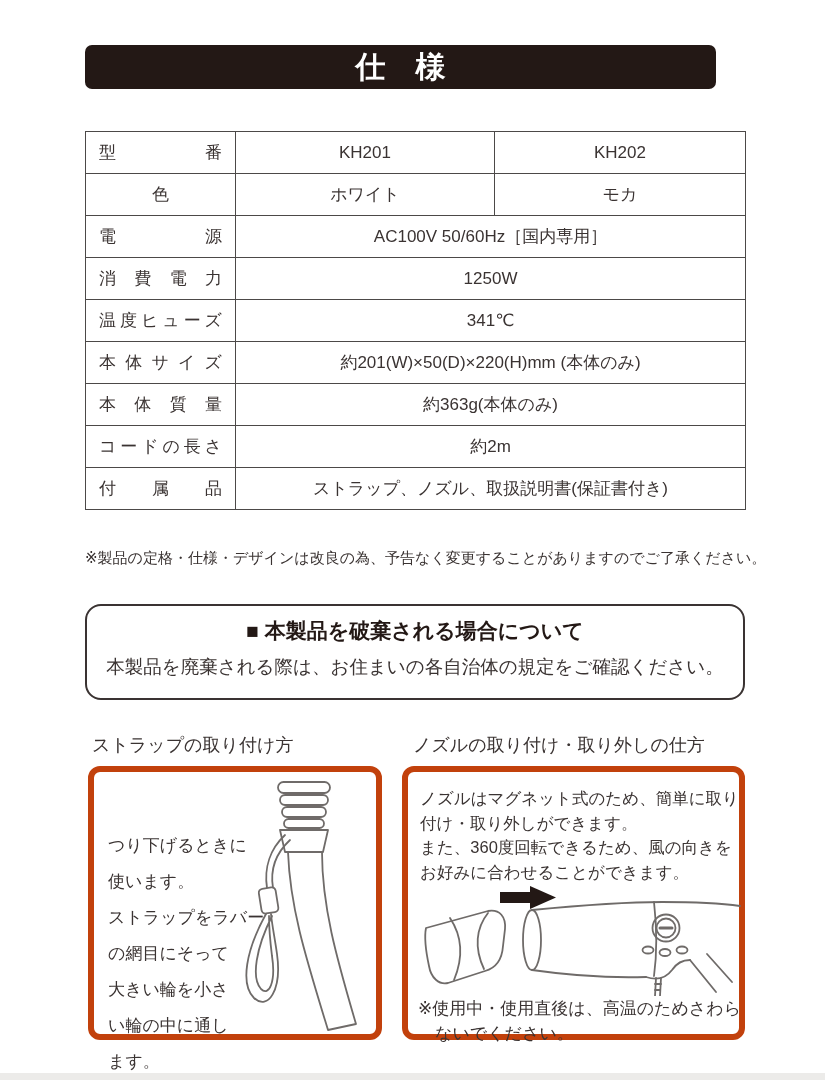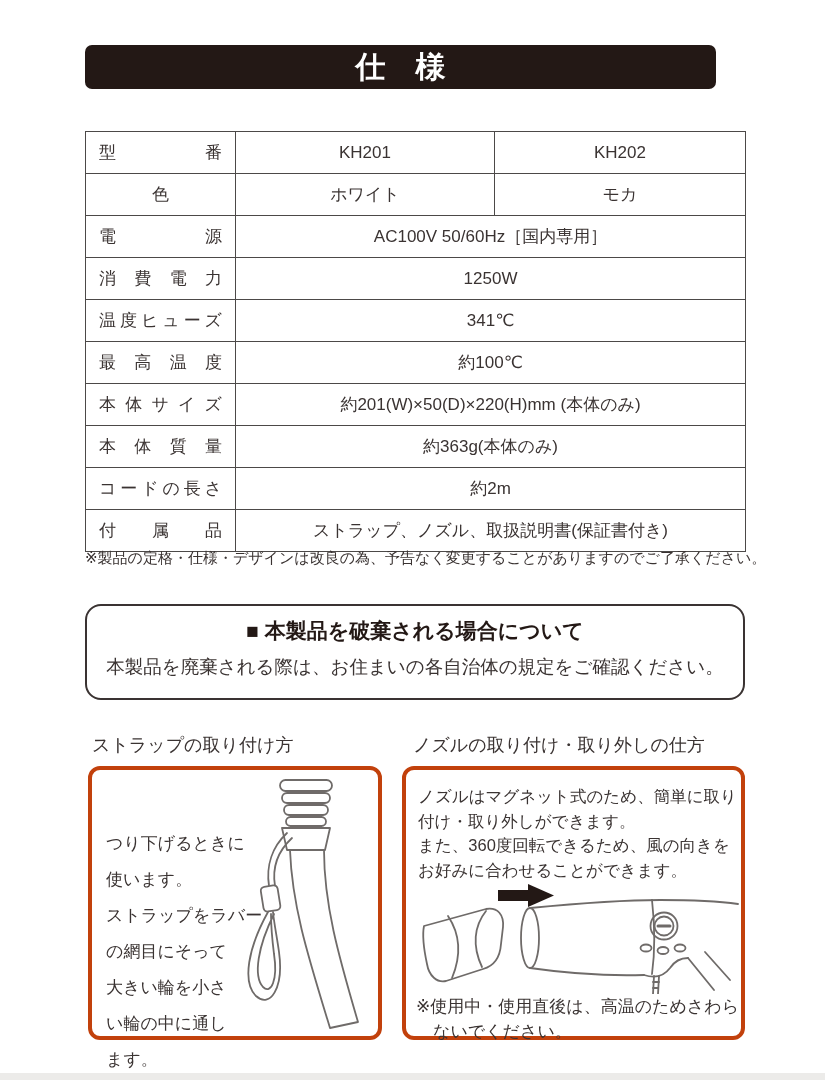--- a/index.html
+++ b/index.html
@@ -50,21 +50,21 @@
   .disposal-heading{margin-top:11px;font-size:21px;font-weight:bold;color:#231815;}
   .disposal-body{margin-top:9px;font-size:18.5px;}
 
   
   .section-title{position:absolute;top:733px;font-size:18px;color:#3a3332;}
   .strap-title{left:92px;}
   .nozzle-title{left:413px;}
 
   .round-box{
     position:absolute;top:766px;height:274px;box-sizing:border-box;
-    border:4px solid #c2410c;border-radius:12px;background:#fff;
+    border:6px solid #c2410c;border-radius:12px;background:#fff;
   }
   .strap-box{left:88px;width:294px;}
   .nozzle-box{left:402px;width:343px;}
 
   .strap-text{
     position:absolute;left:14px;top:56px;width:176px;
     font-size:17px;line-height:36px;white-space:pre-line;text-align:justify;
   }
   .strap-art{position:absolute;right:4px;top:6px;}
 
@@ -117,24 +117,20 @@
         <th class="lbl">電源</th>
         <td class="val" colspan="2">AC100V 50/60Hz［国内専用］</td>
       </tr>
       <tr>
         <th class="lbl">消費電力</th>
         <td class="val" colspan="2">1250W</td>
       </tr>
       <tr>
         <th class="lbl">温度ヒューズ</th>
         <td class="val" colspan="2">341℃</td>
-      </tr>
-      <tr>
-        <th class="lbl">最高温度</th>
-        <td class="val" colspan="2">約100℃</td>
       </tr>
       <tr>
         <th class="lbl">本体サイズ</th>
         <td class="val" colspan="2">約201(W)×50(D)×220(H)mm (本体のみ)</td>
       </tr>
       <tr>
         <th class="lbl">本体質量</th>
         <td class="val" colspan="2">約363g(本体のみ)</td>
       </tr>
       <tr>

